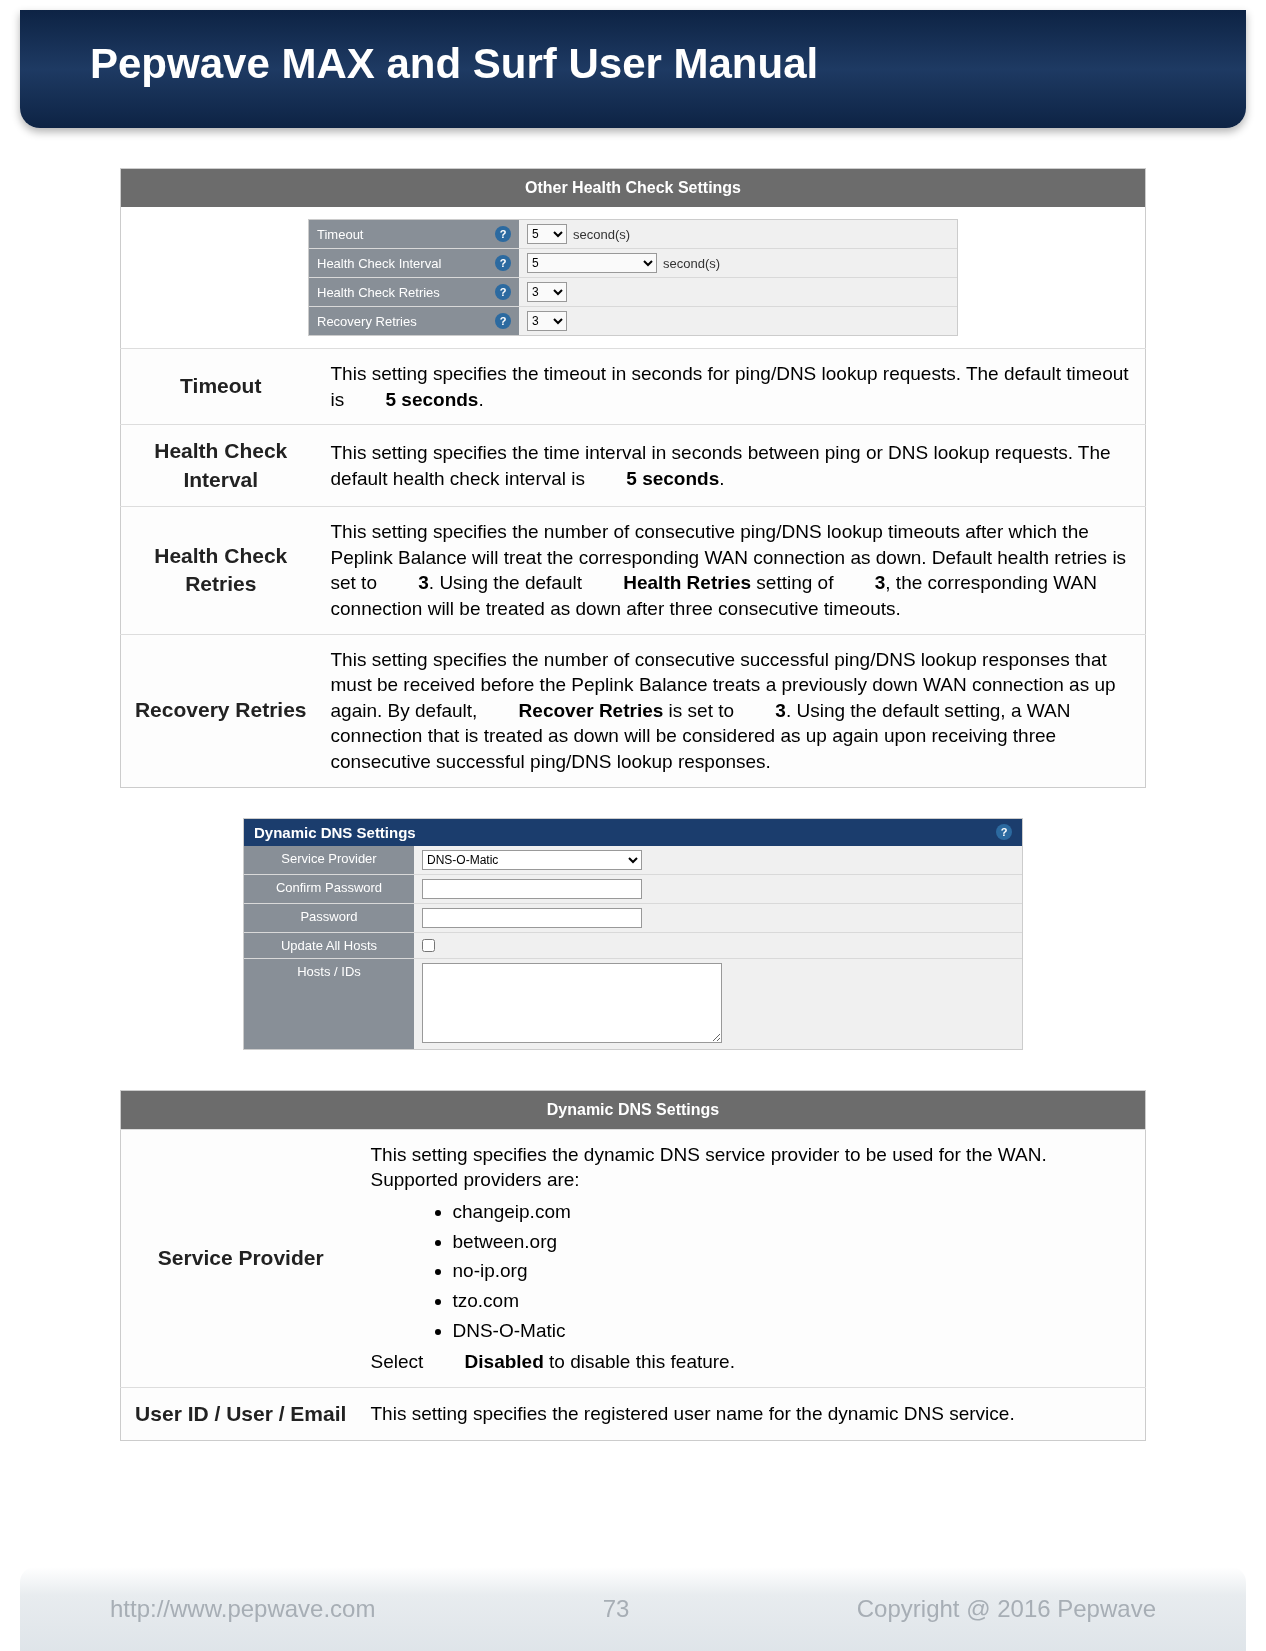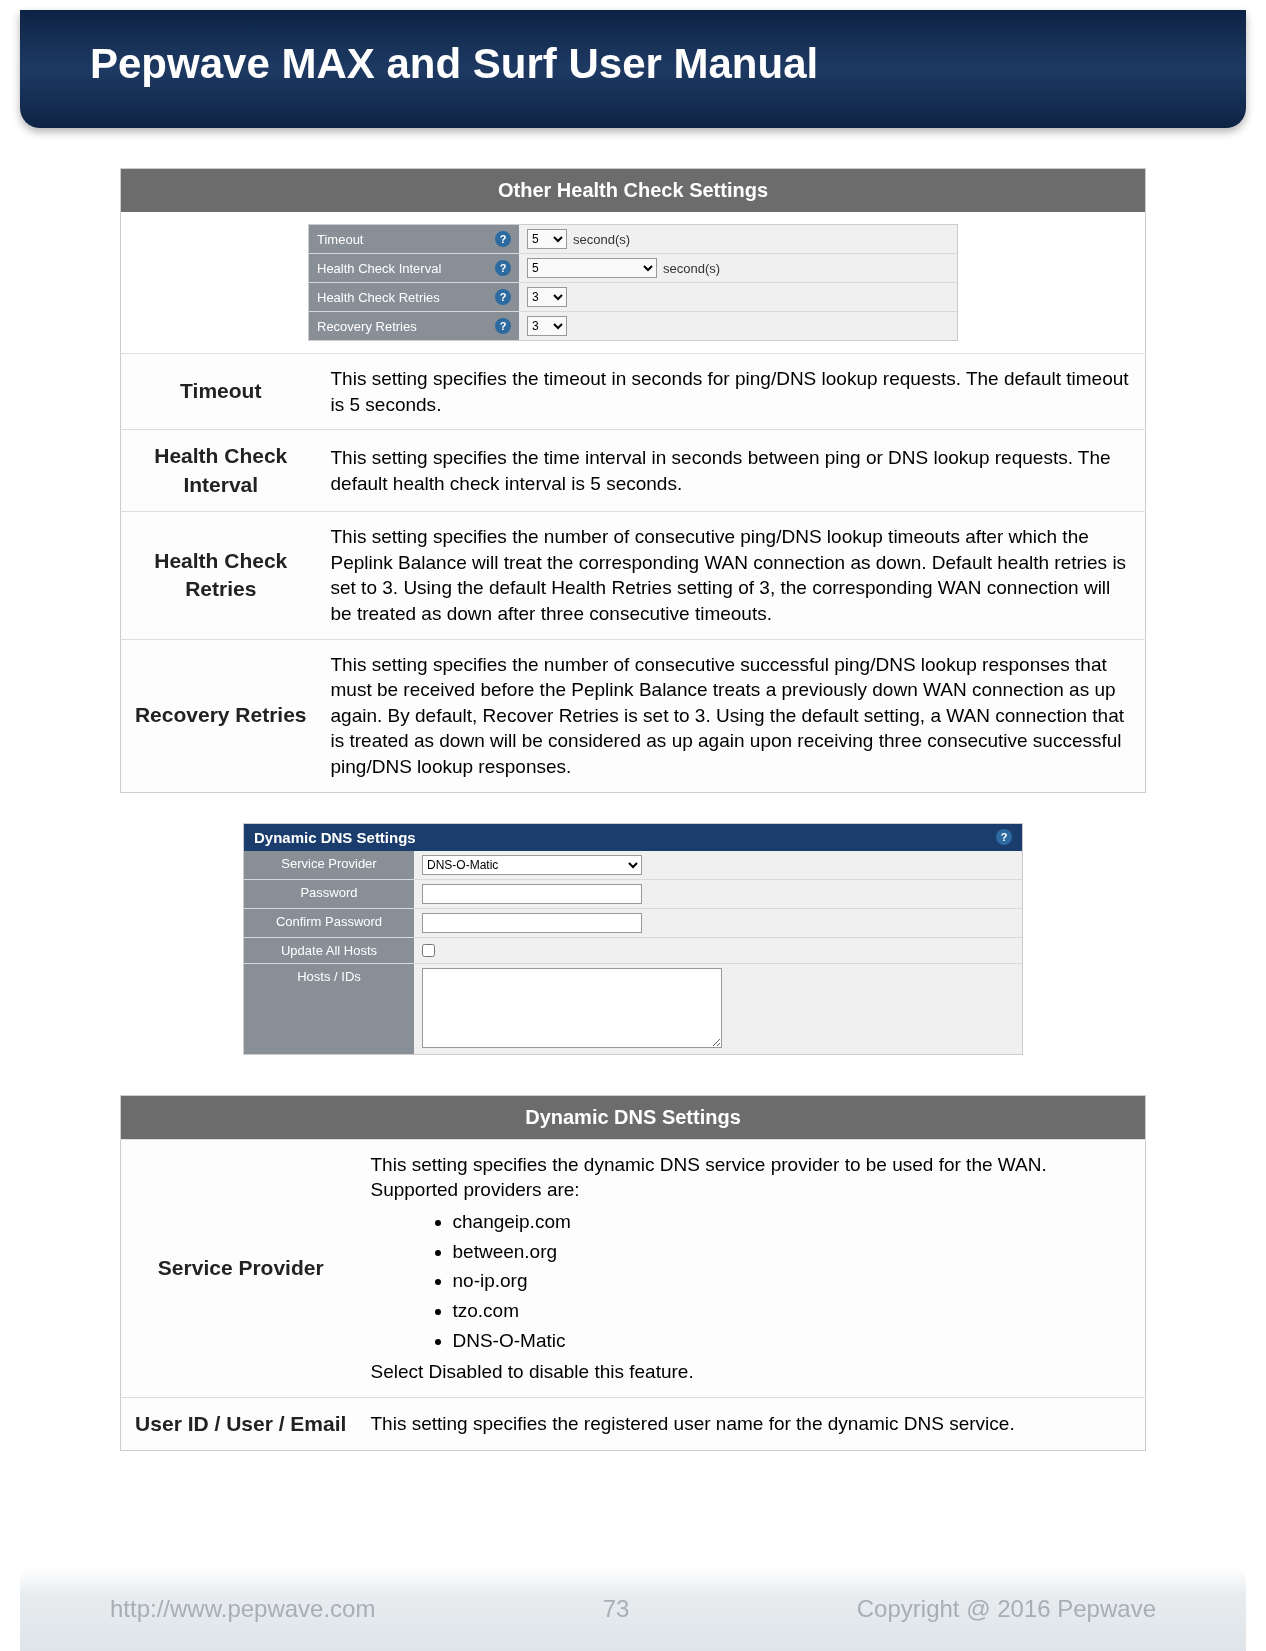--- a/index.html
+++ b/index.html
@@ -35,21 +35,21 @@
   .section-table {
     width: 100%;
     border-collapse: collapse;
     border: 1px solid #ccc;
     margin-bottom: 30px;
   }
   .section-header {
     background: #6c6c6c;
     color: #fff;
     font-weight: bold;
-    font-size: 20px;
+    font-size: 16px;
     text-align: center;
     padding: 10px;
   }
   .image-row td {
     text-align: center;
     padding: 12px;
     background: #fff;
   }
   .desc-row td {
     border-top: 1px solid #ddd;
@@ -60,21 +60,21 @@
     background: #fdfdfd;
   }
   .desc-row .label {
     font-weight: bold;
     text-align: center;
     width: 200px;
     font-size: 21px;
     color: #222;
   }
   .desc-row .label-wide { width: 240px; }
-  .desc-row .value b { font-weight: normal; }
+  .desc-row .value b { font-weight: bold; margin-left: 36px; }
   .bullet-list { list-style: disc; margin: 6px 0 6px 70px; }
   .bullet-list li { margin: 4px 12px; }
 
   
   .mini-form {
     display: inline-block;
     border: 1px solid #ccc;
     width: 650px;
     text-align: left;
     font-size: 14px;
@@ -288,27 +288,27 @@
           <span>Dynamic DNS Settings</span>
           <span class="help-ico">?</span>
         </div>
         <div class="drow">
           <div class="dlabel">Service Provider</div>
           <div class="dval">
               <select><option>DNS-O-Matic</option></select>
             </div>
         </div>
         <div class="drow">
-          <div class="dlabel">Password</div>
+          <div class="dlabel">Confirm Password</div>
           <div class="dval">
               <input type="password" style="">
             </div>
         </div>
         <div class="drow">
-          <div class="dlabel">Confirm Password</div>
+          <div class="dlabel">Password</div>
           <div class="dval">
               <input type="password" style="">
             </div>
         </div>
         <div class="drow">
           <div class="dlabel">Update All Hosts</div>
           <div class="dval">
               <input type="checkbox" style="">
             </div>
         </div>

